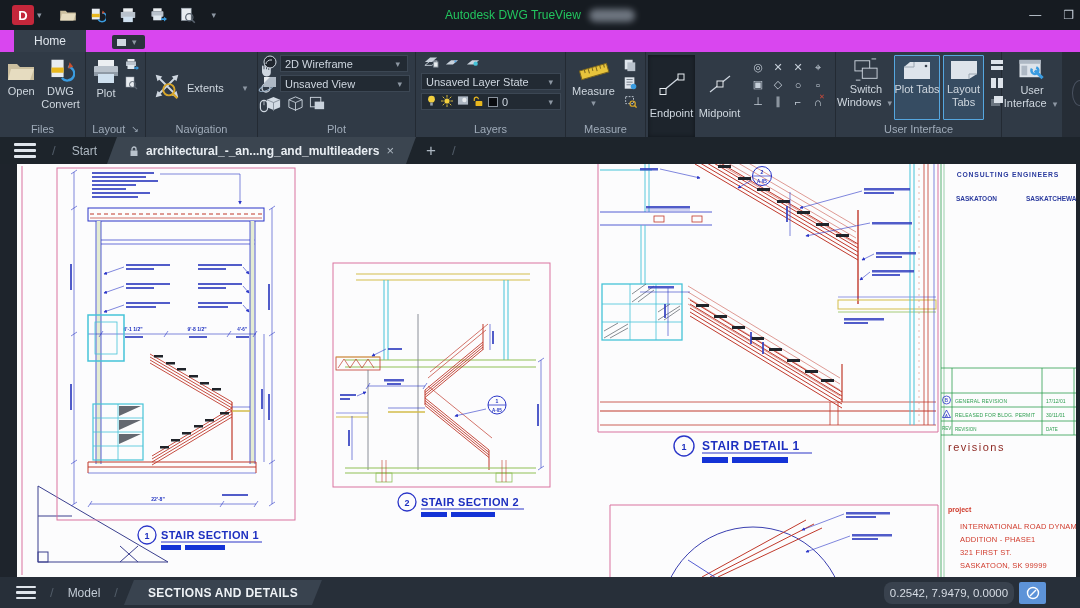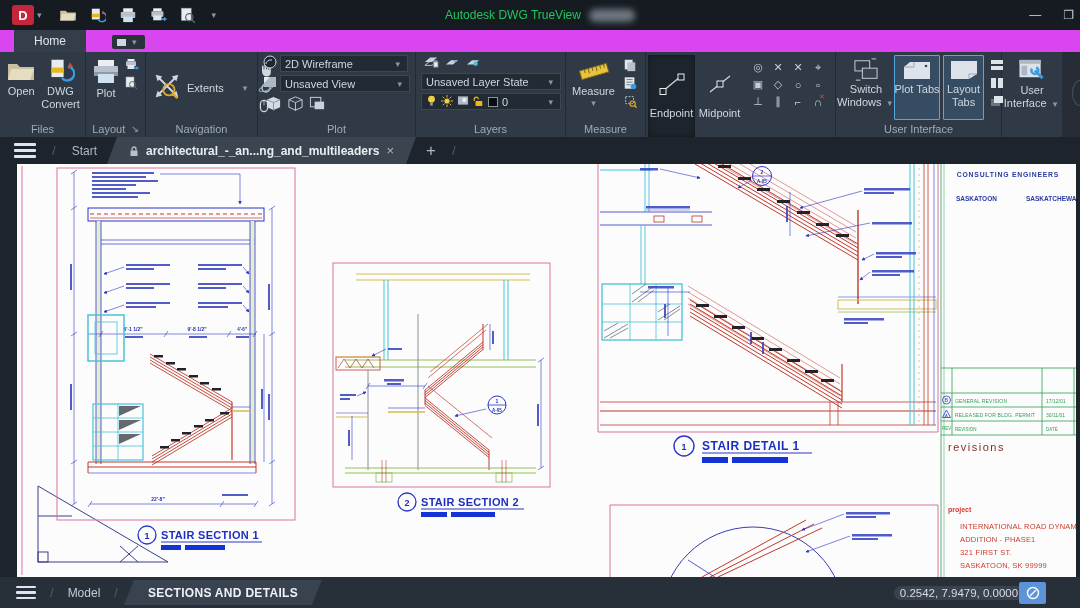--- a/index.html
+++ b/index.html
@@ -55,21 +55,21 @@
   .plus { font-size:17px; color:#aeb8c2; margin:0 10px; }
 
   
   .canvas-wrap { height:413px; position:relative; background:#fcfcfd; }
 
   
   .statusbar { height:31px; background:#272f39; display:flex; align-items:center; color:#c3ccd6; font-size:12px; position:relative; }
   .shamb { width:20px; display:flex; flex-direction:column; gap:3px; margin:0 8px 0 16px; }
   .shamb i { display:block; height:2.5px; background:#dfe5ec; border-radius:1px; }
   .stab-active { background:#39434f; clip-path:polygon(10px 0, 100% 0, calc(100% - 10px) 100%, 0 100%); padding:0 24px; height:25px; display:flex; align-items:center; font-weight:bold; color:#eef2f6; letter-spacing:.3px; }
-  .coords { position:absolute; right:56px; width:130px; height:14px; background:#39424e; border-radius:8px; display:flex; align-items:center; justify-content:center; color:#d7dde5; font-size:11.5px; }
+  .coords { position:absolute; right:66px; width:130px; height:22px; background:#39424e; border-radius:8px; display:flex; align-items:center; justify-content:center; color:#d7dde5; font-size:11.5px; }
   .bluebtn { position:absolute; right:34px; width:27px; height:22px; background:#5d93d8; border-radius:2px; display:flex; align-items:center; justify-content:center; }
 
   svg text { font-family:"Liberation Sans", sans-serif; }
   .vp { fill:none; stroke:#d9739f; stroke-width:1; }
   .red { stroke:#c0392b; fill:none; }
   .blue { stroke:#2a35c8; fill:none; }
   .cyan { stroke:#45c3d8; fill:none; }
   .green { stroke:#8fbf57; fill:none; }
   .yel { stroke:#d3bd4a; fill:none; }
   .dim { stroke:#2a35c8; stroke-width:.6; fill:none; }

